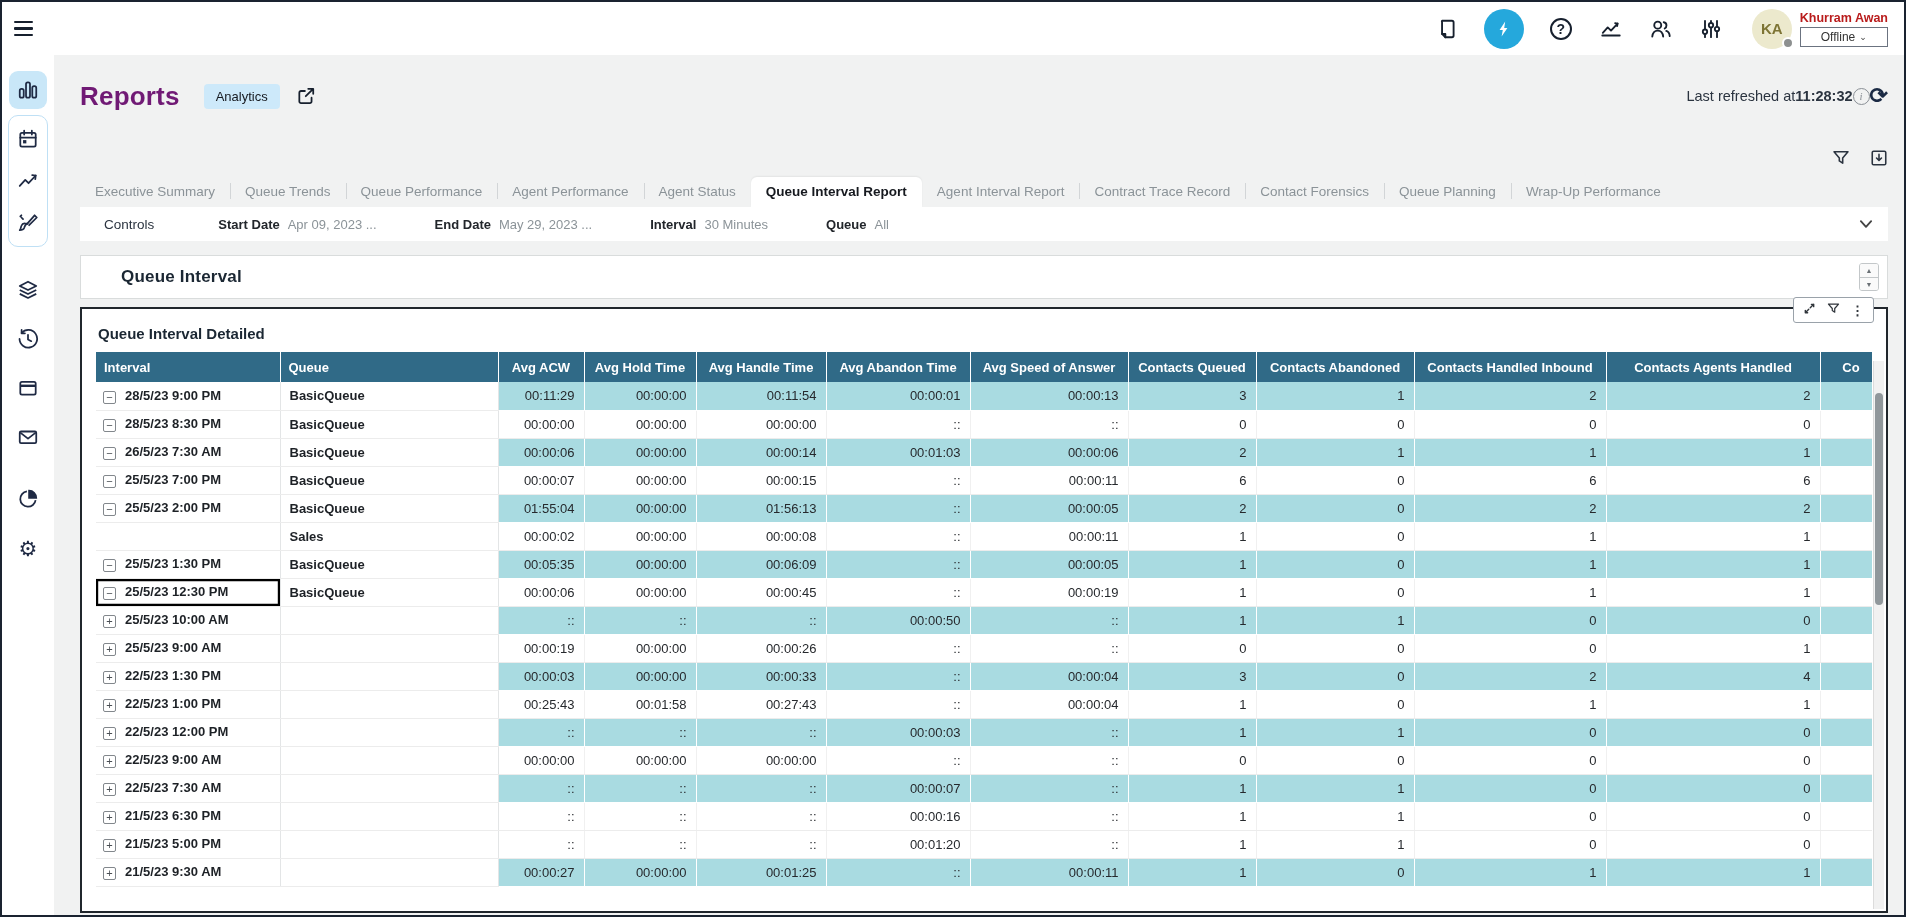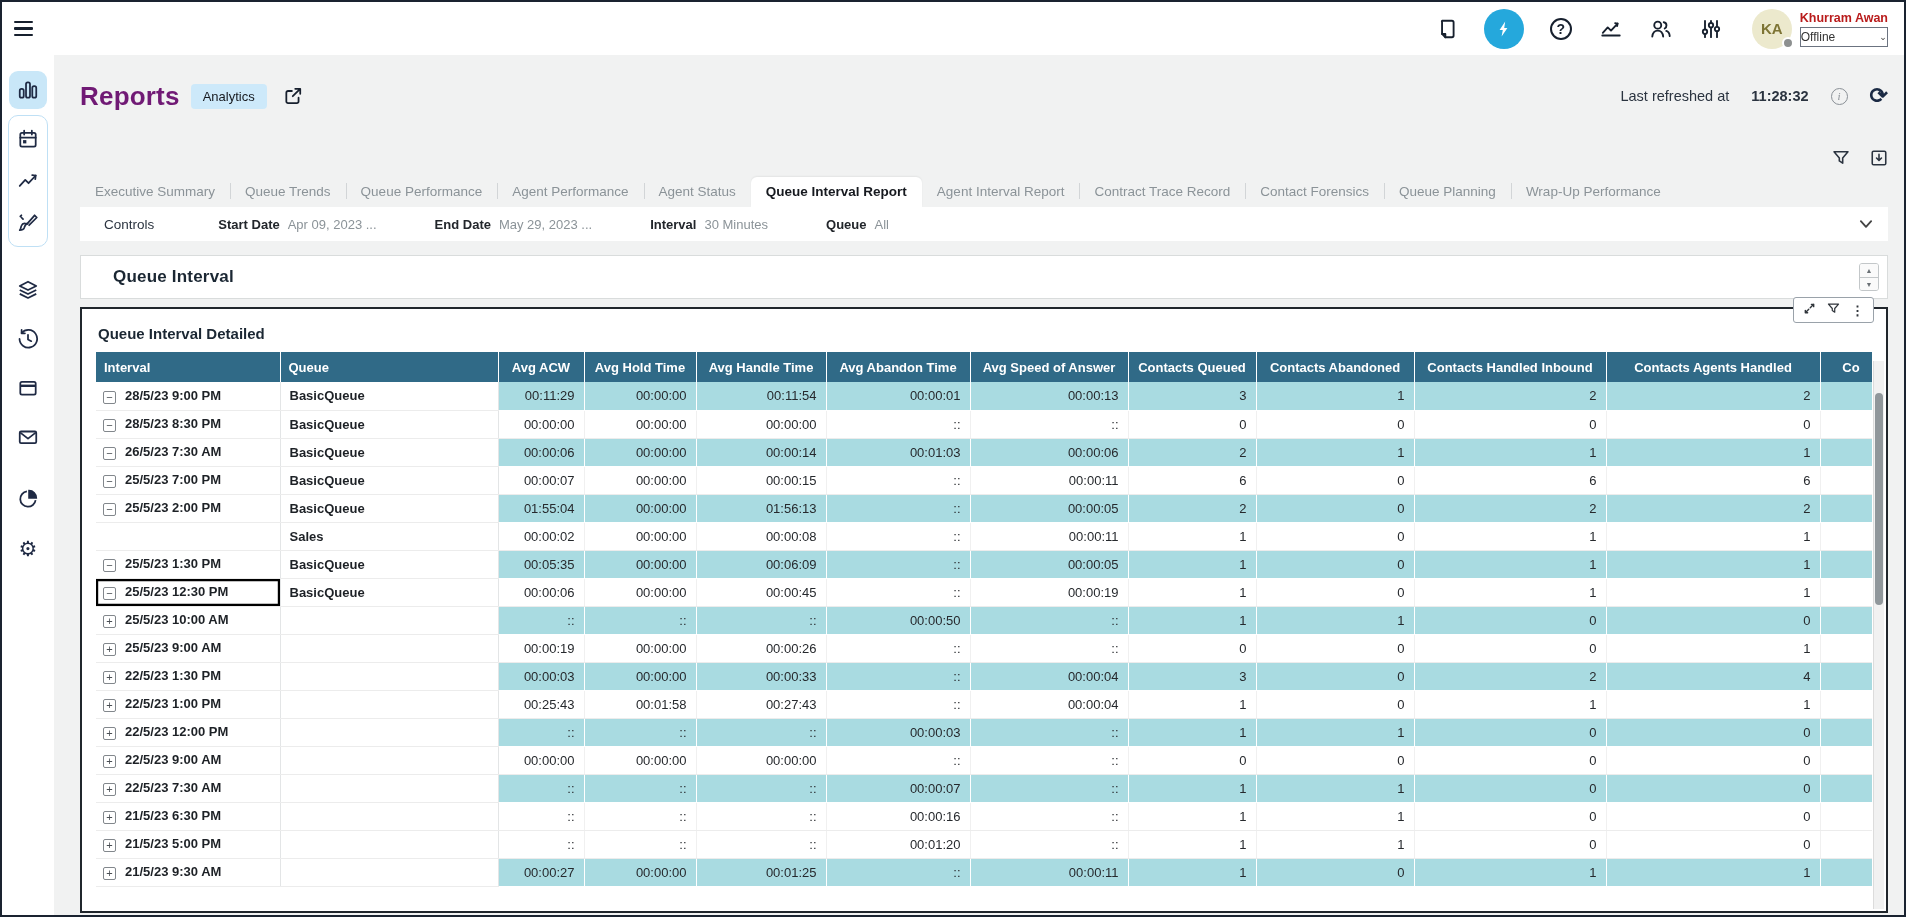--- a/index.html
+++ b/index.html
@@ -13,41 +13,41 @@
   .topbar-right { margin-left:auto; display:flex; align-items:center; gap:24px; }
   .tb-icon { width:26px; height:26px; display:flex; align-items:center; justify-content:center; color:#17202e; }
   .tb-icon svg { display:block; }
   .bolt-circle { width:40px; height:40px; border-radius:50%; background:#25a8dc; display:flex; align-items:center; justify-content:center; }
   .help-circle { width:22px; height:22px; border-radius:50%; border:2px solid #17202e; color:#17202e; font-weight:bold; font-size:14px; display:flex; align-items:center; justify-content:center; }
   .user-block { display:flex; align-items:center; gap:8px; margin-left:4px; }
   .avatar { position:relative; width:40px; height:40px; border-radius:50%; background:#ece9cd; color:#7d7434; font-weight:bold; font-size:15px; display:flex; align-items:center; justify-content:center; }
   .avatar .dot { position:absolute; right:-2px; bottom:0; width:12px; height:12px; border-radius:50%; background:#8d9090; border:2px solid #fff; }
   .user-meta { display:flex; flex-direction:column; gap:2px; }
   .user-name { font-size:12.5px; font-weight:bold; color:#b91c1c; }
-  .status-select { width:88px; height:20px; border:1px solid #6b7380; background:#fff; font-size:12px; color:#333; display:flex; align-items:center; justify-content:space-between; padding:0 0; cursor:pointer; }
+  .status-select { width:88px; height:20px; border:1px solid #6b7380; background:#fff; font-size:12px; color:#333; display:flex; align-items:center; justify-content:space-between; padding:0 20px; cursor:pointer; }
   .status-select .chev { font-size:9px; color:#444; }
 
   
   .app-body { flex:1; display:flex; min-height:0; }
   .sidebar { width:52px; background:#fff; flex-shrink:0; display:flex; flex-direction:column; align-items:center; padding-top:16px; }
   .side-item { width:38px; height:38px; border-radius:9px; display:flex; align-items:center; justify-content:center; color:#1f2a44; cursor:pointer; flex-shrink:0; }
   .side-item.active { background:#c9e7f8; }
   .side-group { border:1px solid #bfe0f5; border-radius:10px; margin-top:6px; padding:4px 0; display:flex; flex-direction:column; gap:4px; }
   .side-gap { height:24px; flex-shrink:0; }
   .side-sp { height:11px; flex-shrink:0; }
   .gear-glyph { font-size:21px; line-height:1; }
 
   .content { flex:1; min-width:0; display:flex; flex-direction:column; padding:0 16px 0 26px; }
 
   
   .page-head { display:flex; align-items:center; margin-top:20px; height:42px; }
   .page-title { font-size:26px; font-weight:bold; color:#701a75; letter-spacing:.2px; }
-  .badge { margin-left:11px; background:#cde9fa; color:#16191f; font-size:13px; padding:5px 12px; border-radius:4px; }
+  .badge { margin-left:24px; background:#cde9fa; color:#16191f; font-size:13px; padding:5px 12px; border-radius:4px; }
   .ext-link { margin-left:16px; color:#17202e; display:flex; }
-  .refresh-group { margin-left:auto; display:flex; align-items:center; gap:22px; color:#2b3440; font-size:14.5px; }
+  .refresh-group { margin-left:auto; display:flex; align-items:center; gap:0; color:#2b3440; font-size:14.5px; }
   .refresh-time { font-weight:bold; }
   .info-circle { width:17px; height:17px; border-radius:50%; border:1.4px solid #8a9096; color:#8a9096; font-size:11px; display:flex; align-items:center; justify-content:center; font-style:italic; font-family:"Liberation Serif", serif; }
   .refresh-icon { font-size:22px; color:#1b2a44; font-weight:bold; line-height:1; cursor:pointer; }
 
   .util-row { display:flex; justify-content:flex-end; align-items:center; gap:20px; margin-top:32px; height:22px; color:#2b3440; }
 
   
   .tabs-bar { display:flex; align-items:flex-end; margin-top:6px; height:30px; }
   .tab { font-size:13.5px; color:#8b9398; padding:7px 15px 8px; white-space:nowrap; cursor:pointer; position:relative; }
   .tab + .tab::before { content:""; position:absolute; left:0; top:6px; bottom:8px; width:1px; background:#d2d5d7; }
@@ -56,21 +56,21 @@
 
   
   .controls-bar { background:#fff; height:34px; display:flex; align-items:center; padding:0 14px 0 24px; font-size:13px; }
   .controls-label { color:#2b3440; font-size:13.5px; margin-right:64px; }
   .ctl-field { display:flex; align-items:center; margin-right:58px; }
   .ctl-field .lab { font-weight:bold; color:#22262b; margin-right:8px; }
   .ctl-field .val { color:#8b9398; }
   .controls-chevron { margin-left:auto; color:#444; display:flex; cursor:pointer; }
 
   
-  .section-panel { margin-top:14px; height:44px; background:#fff; border:1px solid #d9dcdc; display:flex; align-items:center; padding:0 8px 0 32px; }
+  .section-panel { margin-top:14px; height:44px; background:#fff; border:1px solid #d9dcdc; display:flex; align-items:center; padding:0 8px 0 40px; }
   .section-title { font-size:17px; font-weight:bold; color:#1b2733; letter-spacing:.2px; }
   .spinner { margin-left:auto; display:flex; flex-direction:column; border:1px solid #c3c7c9; border-radius:3px; overflow:hidden; }
   .spinner .sp-btn { width:18px; height:13px; background:#fafafa; color:#6a7075; font-size:7px; display:flex; align-items:center; justify-content:center; cursor:pointer; }
   .spinner .sp-btn + .sp-btn { border-top:1px solid #c3c7c9; }
 
   
   .card { position:relative; margin-top:8px; margin-bottom:2px; flex:1; min-height:0; background:#fff; border:2px solid #20262c; display:flex; flex-direction:column; }
   .card-toolbar { position:absolute; top:-12px; right:12px; background:#fff; border:1px solid #9aa2aa; border-radius:3px; display:flex; align-items:center; gap:11px; padding:3px 9px; color:#30353b; z-index:5; }
   .card-toolbar .kebab { font-size:13px; font-weight:bold; line-height:1; }
   .card-title { font-size:15px; font-weight:bold; color:#1b2733; margin:16px 0 10px 16px; }

